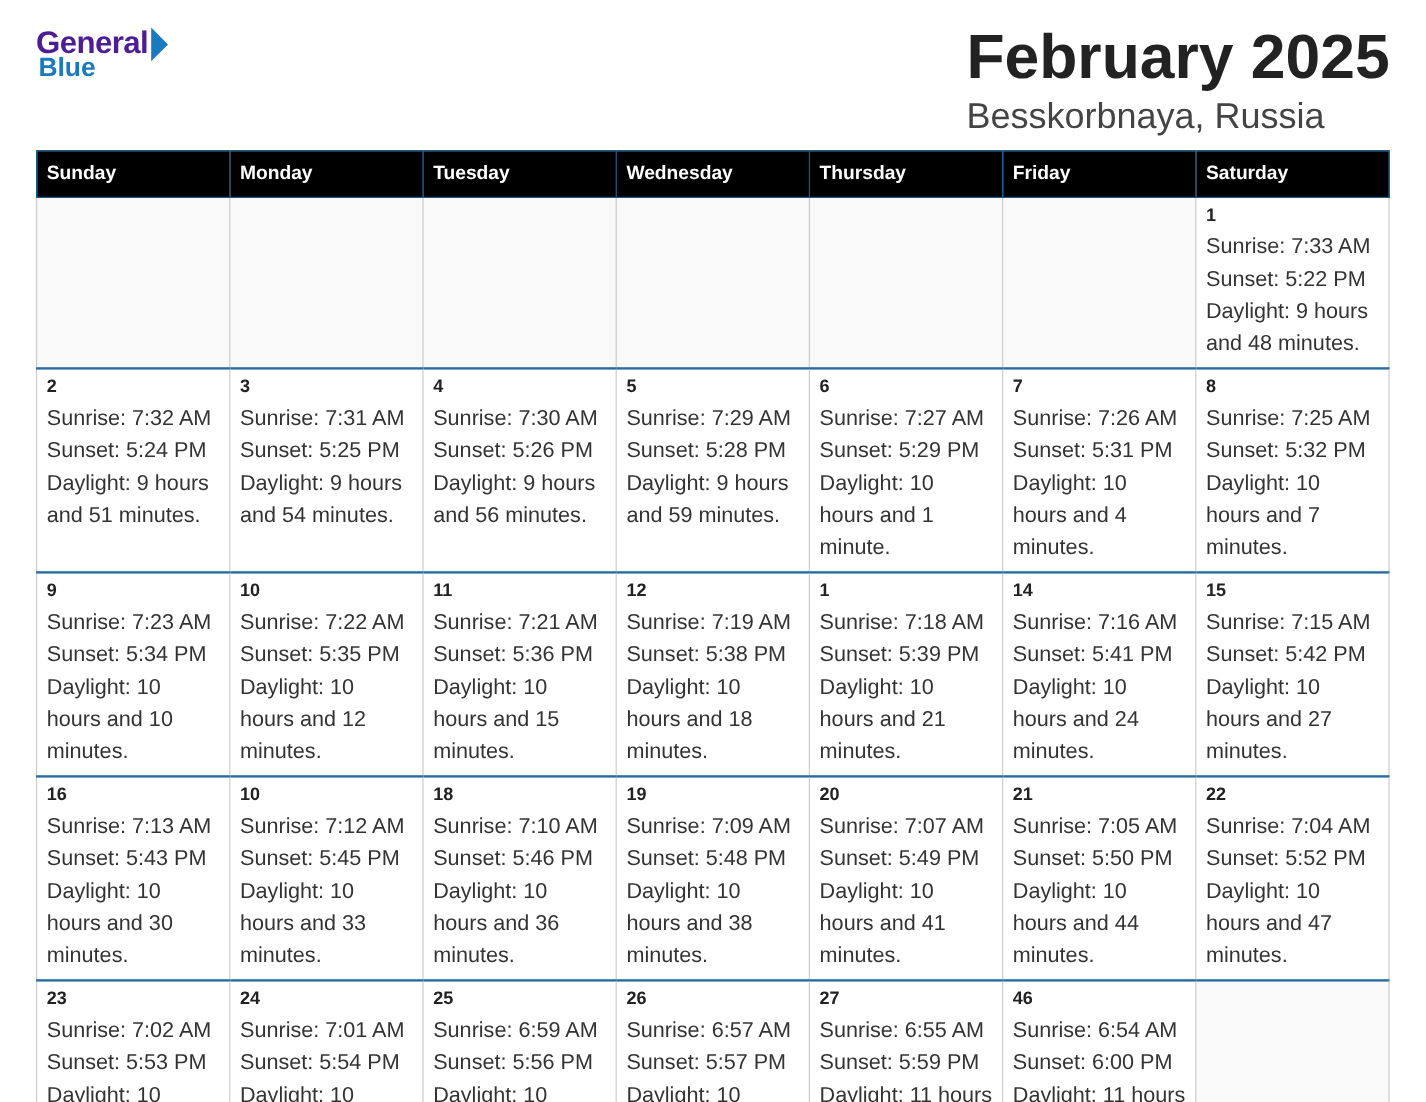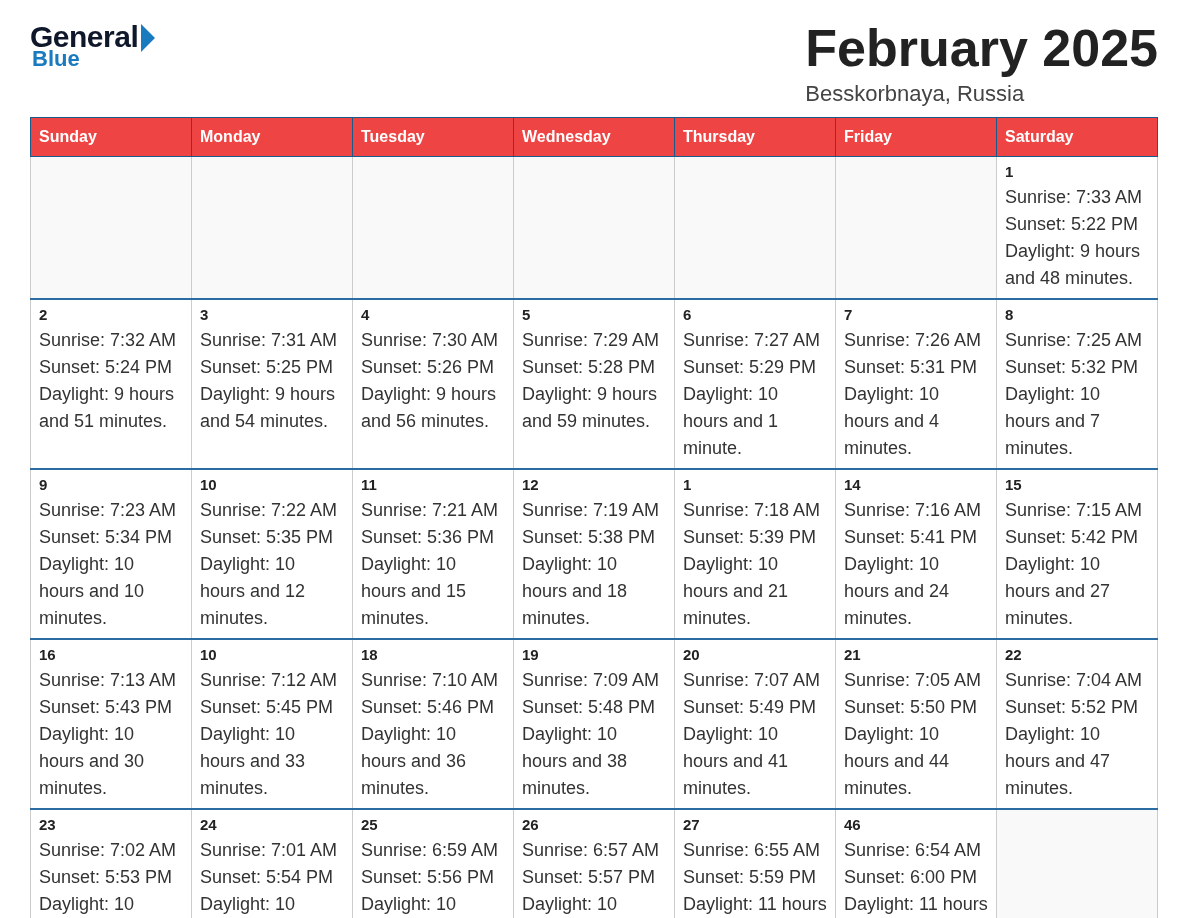--- a/index.html
+++ b/index.html
@@ -19,23 +19,23 @@
     .logo {
       display: flex;
       flex-direction: column;
       align-items: flex-start;
     }
     .logo-top {
       display: flex;
       align-items: center;
     }
     .logo-general {
-      font-size: 30px;
-      font-weight: bold;
-      color: #0f172a;
+      font-size: 26px;
+      font-weight: bold;
+      color: #4c1d95;
       letter-spacing: -0.5px;
     }
     .logo-arrow {
       width: 0;
       height: 0;
       border-left: 14px solid #1a7abf;
       border-top: 14px solid transparent;
       border-bottom: 14px solid transparent;
       margin-left: 3px;
       margin-top: 2px;
@@ -49,31 +49,31 @@
     }
     .title-block {
     }
     .month-title {
       font-size: 52px;
       font-weight: bold;
       color: #222;
       line-height: 1.1;
     }
     .location {
-      font-size: 22px;
+      font-size: 30px;
       color: #444;
       margin-top: 4px;
     }
     .calendar {
       width: 100%;
       border-collapse: collapse;
       margin-top: 10px;
     }
     .calendar th {
-      background-color: #ef4444;
+      background-color: #000000;
       color: #fff;
       font-size: 16px;
       font-weight: bold;
       padding: 10px 8px;
       text-align: left;
       border: 1px solid #1a5a8a;
     }
     .calendar td {
       vertical-align: top;
       border: 1px solid #ccc;

